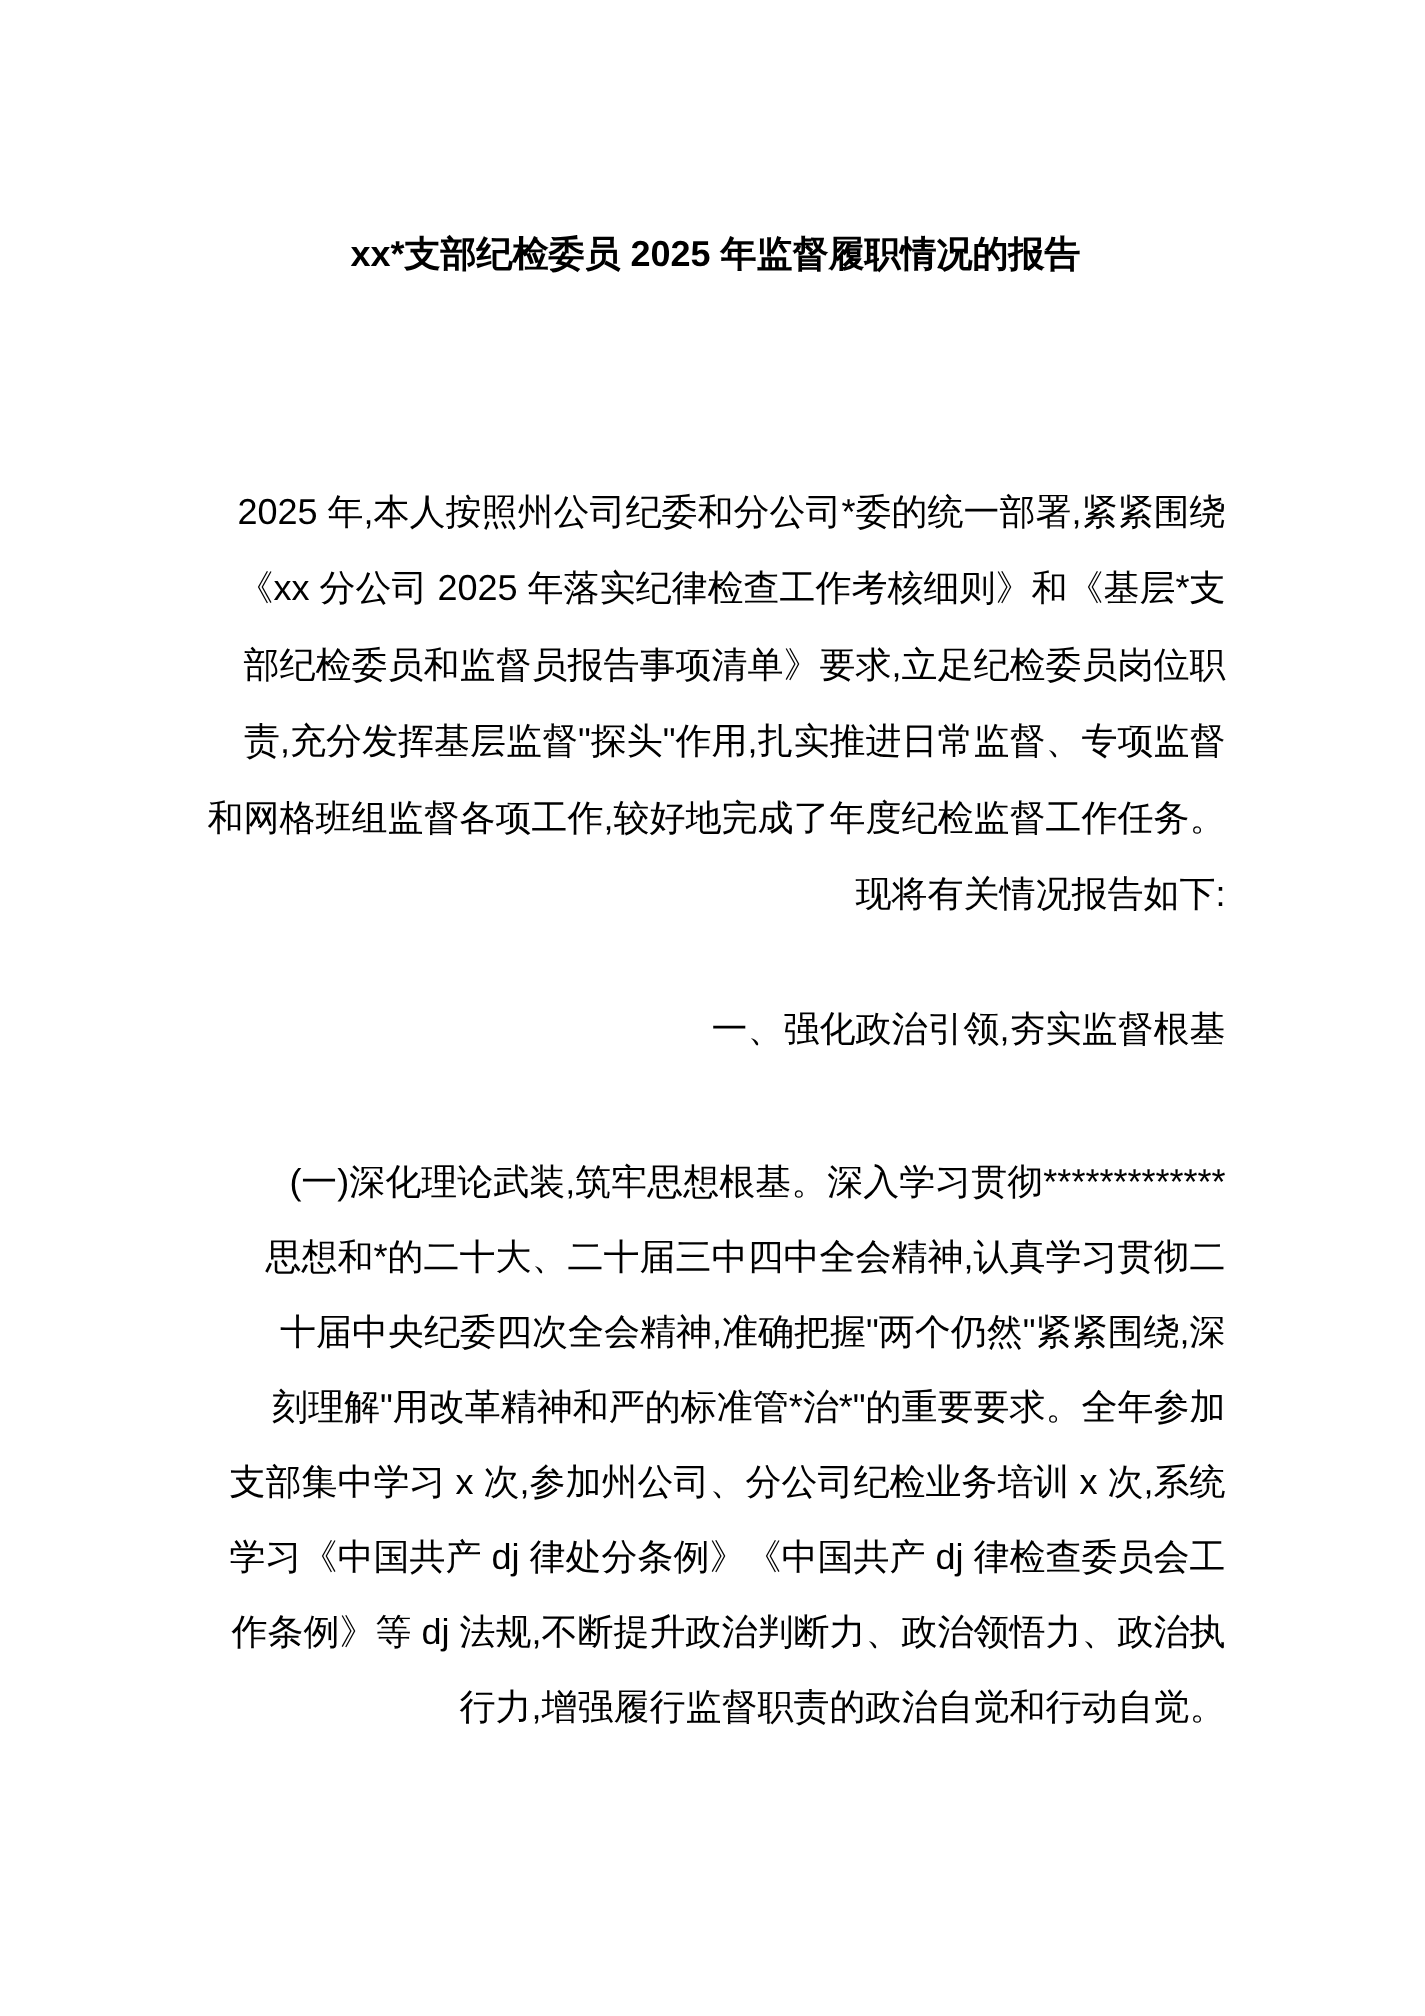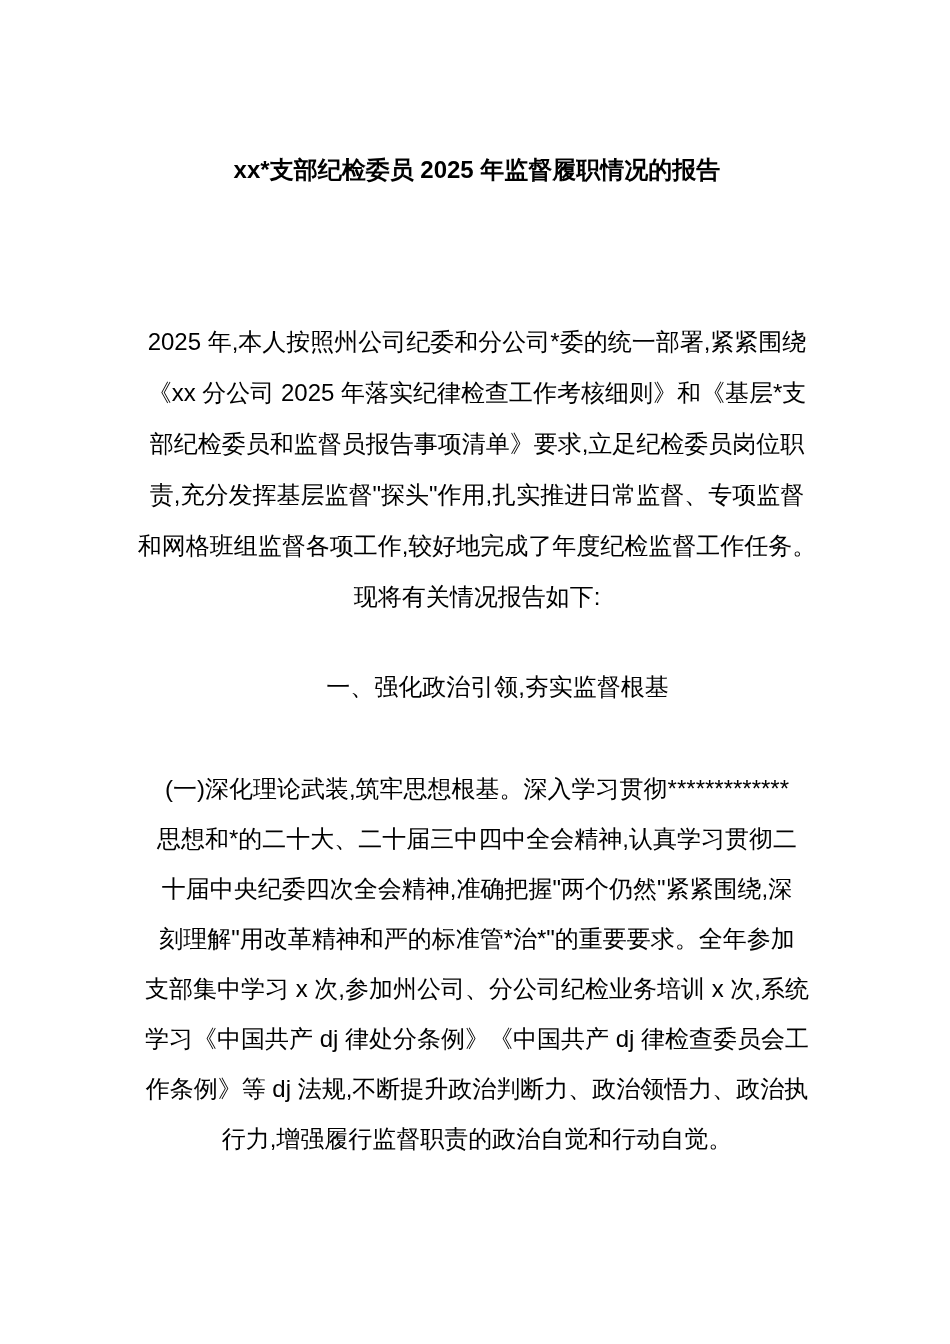--- a/index.html
+++ b/index.html
@@ -27,21 +27,21 @@
     font-weight: 700;
     line-height: 40px;
     text-align: center;
     white-space: pre-line;
   }
   .para {
     margin: 0;
     padding: 0;
     font-size: 24px;
     font-weight: 400;
-    text-align: center;
+    text-align: right;
     white-space: pre-line;
     word-break: break-all;
   }
   .para-intro {
     margin-top: 126px;
     line-height: 51px;
   }
   .para-heading {
     margin-top: 39px;
     line-height: 51px;

